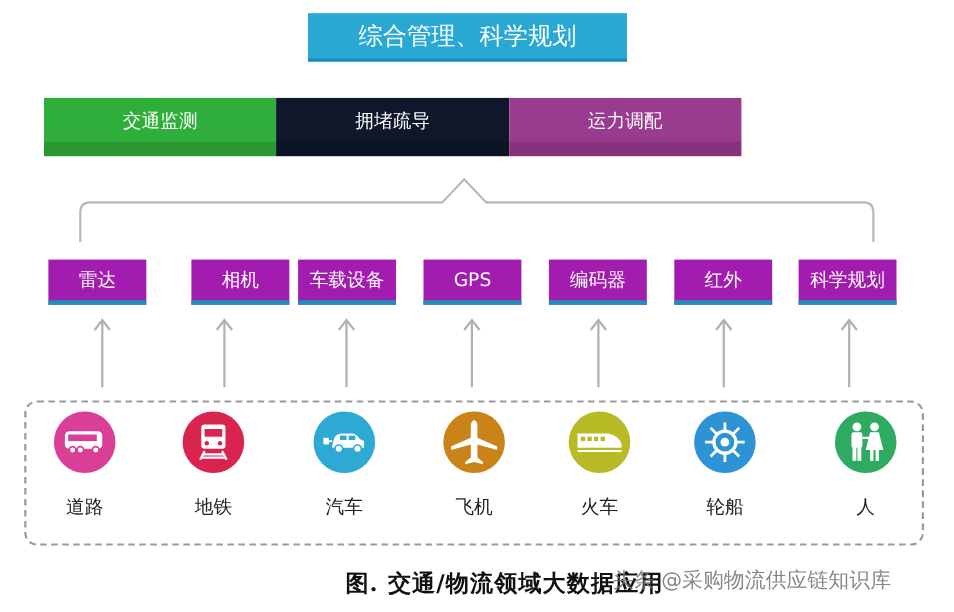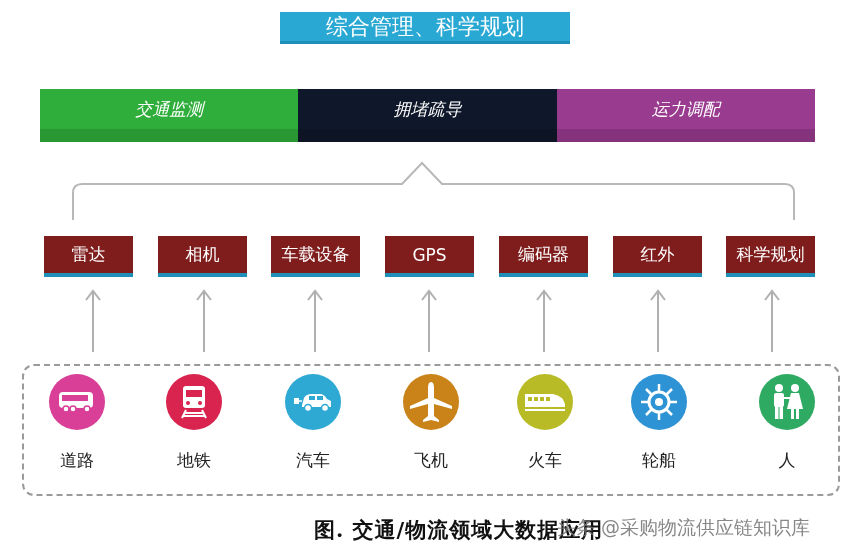--- a/index.html
+++ b/index.html
@@ -1,35 +1,35 @@
 <!DOCTYPE html>
 <html><head>
 <meta charset="utf-8">
 <style>
   html, body { margin: 0; padding: 0; background: #ffffff; }
   body { width: 867px; height: 556px; position: relative; overflow: hidden;
          font-family: "DejaVu Sans", "Liberation Sans", sans-serif; }
   .abs { position: absolute; }
 
   
-  .top-title { left: 280px; top: 12px; width: 290px; height: 32px; background: #29a8d4;
+  .top-title { left: 280px; top: 12px; width: 290px; height: 44px; background: #29a8d4;
                border-bottom: 3px solid #1e8fb8; color: #fff; font-size: 22px;
                display: flex; align-items: center; justify-content: center; box-sizing: border-box; }
 
   
-  .cat-bar { left: 40px; top: 89px; width: 775px; height: 53px; display: flex; font-style: italic; }
+  .cat-bar { left: 40px; top: 89px; width: 634px; height: 53px; display: flex; }
   .cat { flex: 1; position: relative; color: #fff; font-size: 17px;
          display: flex; align-items: flex-start; justify-content: center; padding-top: 9px; box-sizing: border-box; }
   .cat .shade { position: absolute; left: 0; right: 0; bottom: 0; height: 13px; background: rgba(0,0,0,0.12); }
 
   
   svg.lines { position: absolute; left: 0; top: 0; }
 
   
-  .dev { top: 236px; width: 89px; height: 41px; background: #7f1d1d; border-bottom: 4px solid #1e8fb8;
+  .dev { top: 236px; width: 89px; height: 41px; background: #a21caf; border-bottom: 4px solid #1e8fb8;
          color: #fff; font-size: 17px; box-sizing: border-box;
          display: flex; align-items: center; justify-content: center; }
 
   
   .transport-box { left: 22px; top: 364px; width: 818px; height: 132px;
                    border: 2px dashed #9a9a9a; border-radius: 12px; box-sizing: border-box; }
 
   .mode { width: 100px; display: flex; flex-direction: column; align-items: center; top: 374px; }
   .circle { width: 56px; height: 56px; border-radius: 50%; display: flex; align-items: center; justify-content: center; }
   .mode-label { margin-top: 19px; font-size: 17px; color: #222; text-align: right; }
@@ -90,21 +90,21 @@
     <g>
         <line x1="772" y1="352" x2="772" y2="292"></line>
         <polyline points="765,300 772,291 779,300"></polyline>
       </g>
   </g>
 </svg>
 
 <div class="abs dev" style="left:44px">
     <span>雷达</span>
   </div>
-<div class="abs dev" style="left:158px">
+<div class="abs dev" style="left:174px">
     <span>相机</span>
   </div>
 <div class="abs dev" style="left:271px">
     <span>车载设备</span>
   </div>
 <div class="abs dev" style="left:385px">
     <span>GPS</span>
   </div>
 <div class="abs dev" style="left:499px">
     <span>编码器</span>

